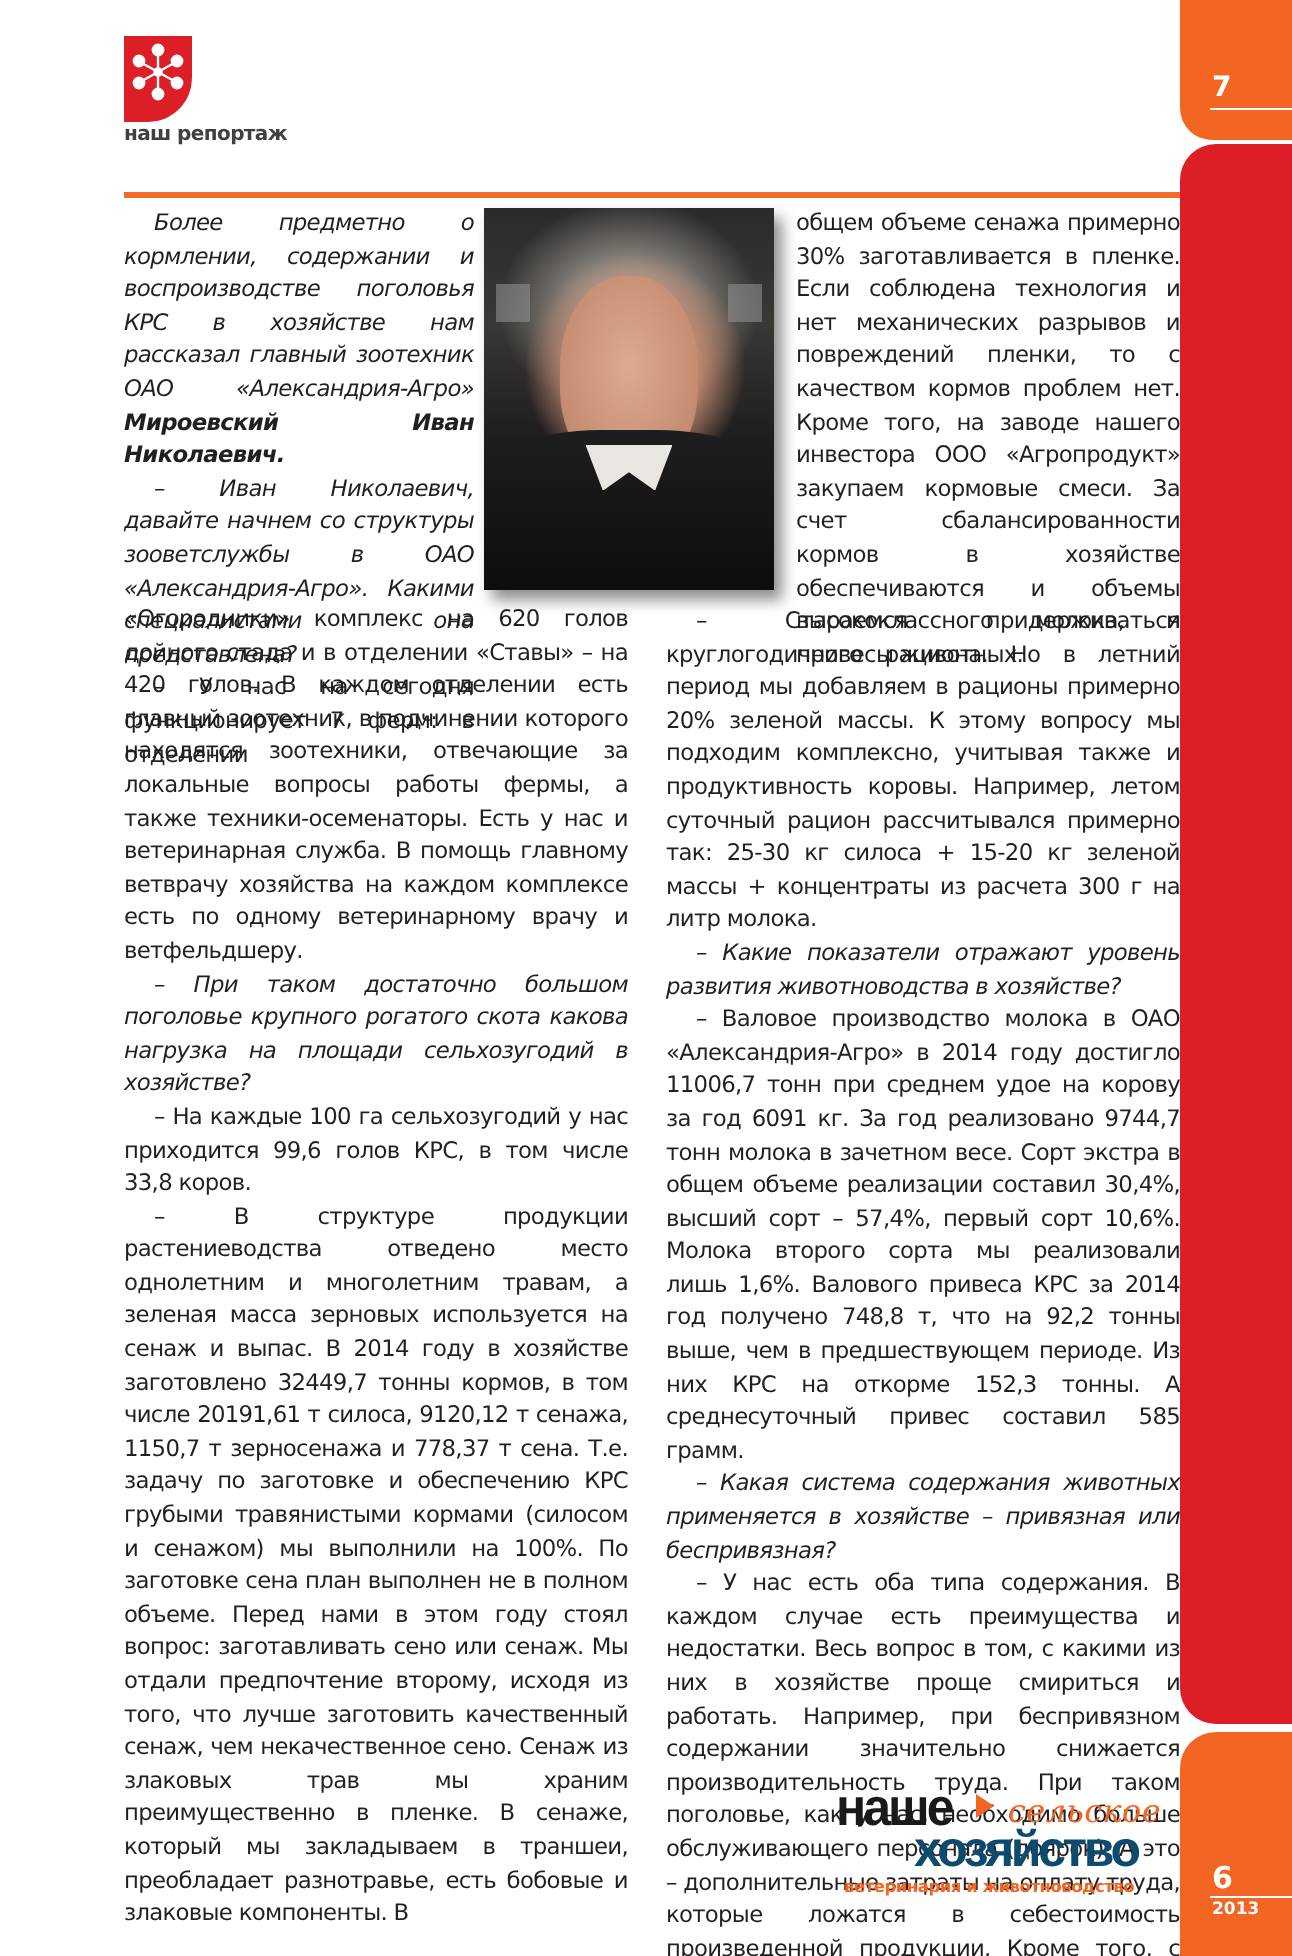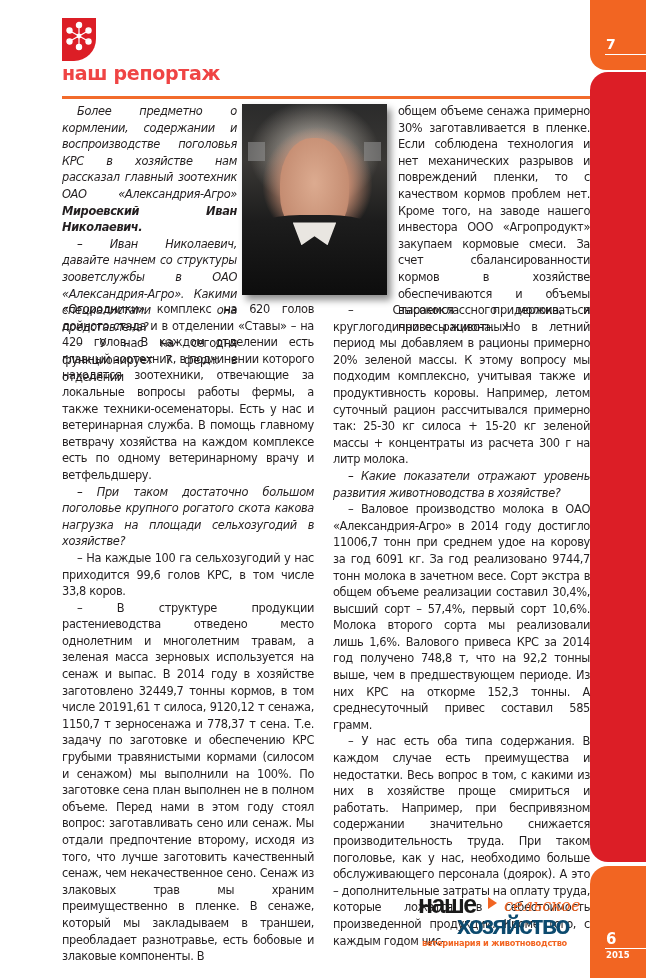--- a/index.html
+++ b/index.html
@@ -7,22 +7,22 @@
   body { position: relative; font-family: "Liberation Sans", "DejaVu Sans", sans-serif; color: #231f20; }
 
   
   .logo-mark {
     position: absolute; left: 62px; top: 18px; width: 34px; height: 43px;
     background: #dc1e26; border-bottom-right-radius: 22px;
   }
   .logo-mark svg { position: absolute; left: 3px; top: 3px; }
   .section-label {
     position: absolute; left: 62px; top: 62px;
-    font-family: "DejaVu Sans", sans-serif; font-weight: bold; font-size: 19px;
-    color: #ef4444; letter-spacing: -0.3px;
+    font-family: "DejaVu Sans", sans-serif; font-weight: bold; font-size: 10px;
+    color: #404040; letter-spacing: -0.3px;
   }
   .header-rule { position: absolute; left: 62px; top: 96px; width: 528px; height: 3px; background: #f26b2b; }
 
   
   .tab-top {
     position: absolute; left: 590px; top: -10px; width: 56px; height: 80px;
     background: #f26522; border-bottom-left-radius: 16px;
   }
   .tab-red {
     position: absolute; left: 590px; top: 72px; width: 56px; height: 790px;
@@ -111,21 +111,21 @@
 </head>
 <body>
 
 <div class="tab-top"></div>
 <div class="tab-red"></div>
 <div class="tab-bottom"></div>
 <div class="page-num">7</div>
 <div class="page-line-top"></div>
 <div class="issue-num">6</div>
 <div class="issue-line"></div>
-<div class="issue-year">2015</div>
+<div class="issue-year">2013</div>
 
 <div class="logo-mark">
   <svg width="28" height="34" viewBox="0 0 28 34">
     <g fill="#ffffff" stroke="#ffffff" stroke-width="1.2">
       <line x1="14" y1="15" x2="14" y2="5"></line>
       <line x1="14" y1="15" x2="14" y2="25"></line>
       <line x1="14" y1="15" x2="5" y2="10"></line>
       <line x1="14" y1="15" x2="23" y2="10"></line>
       <line x1="14" y1="15" x2="5" y2="20"></line>
       <line x1="14" y1="15" x2="23" y2="20"></line>
@@ -164,20 +164,21 @@
 </div>
 
 <div class="col col-right-top">
   <p class="noindent">общем объеме сенажа примерно 30% заготавливается в пленке. Если соблюдена технология и нет механических разрывов и повреждений пленки, то с качеством кормов проблем нет. Кроме того, на заводе нашего инвестора ООО «Агропродукт» закупаем кормовые смеси. За счет сбалансированности кормов в хозяйстве обеспечиваются и объемы высококлассного молока, и привесы животных.</p>
 </div>
 
 <div class="col col-right">
   <p>– Стараемся придерживаться круглогодичного рациона. Но в летний период мы добавляем в рационы примерно 20% зеленой массы. К этому вопросу мы подходим комплексно, учитывая также и продуктивность коровы. Например, летом суточный рацион рассчитывался примерно так: 25-30 кг силоса + 15-20 кг зеленой массы + концентраты из расчета 300 г на литр молока.</p>
   <p class="q">– Какие показатели отражают уровень развития животноводства в хозяйстве?</p>
   <p>– Валовое производство молока в ОАО «Александрия-Агро» в 2014 году достигло 11006,7 тонн при среднем удое на корову за год 6091 кг. За год реализовано 9744,7 тонн молока в зачетном весе. Сорт экстра в общем объеме реализации составил 30,4%, высший сорт – 57,4%, первый сорт 10,6%. Молока второго сорта мы реализовали лишь 1,6%. Валового привеса КРС за 2014 год получено 748,8 т, что на 92,2 тонны выше, чем в предшествующем периоде. Из них КРС на откорме 152,3 тонны. А среднесуточный привес составил 585 грамм.</p>
+  <p class="q">– Какая система содержания животных применяется в хозяйстве – привязная или беспривязная?</p>
   <p>– У нас есть оба типа содержания. В каждом случае есть преимущества и недостатки. Весь вопрос в том, с какими из них в хозяйстве проще смириться и работать. Например, при беспривязном содержании значительно снижается производительность труда. При таком поголовье, как у нас, необходимо больше обслуживающего персонала (доярок). А это – дополнительные затраты на оплату труда, которые ложатся в себестоимость произведенной продукции. Кроме того, с каждым годом чис-</p>
 </div>
 
 <div class="mag-logo">
   <div class="mag-word1">наше</div>
   <div class="mag-arrow"></div>
   <div class="mag-script">сельское</div>
   <div class="mag-word2">хозяйство</div>
   <div class="mag-sub">ветеринария  и животноводство</div>
 </div>

